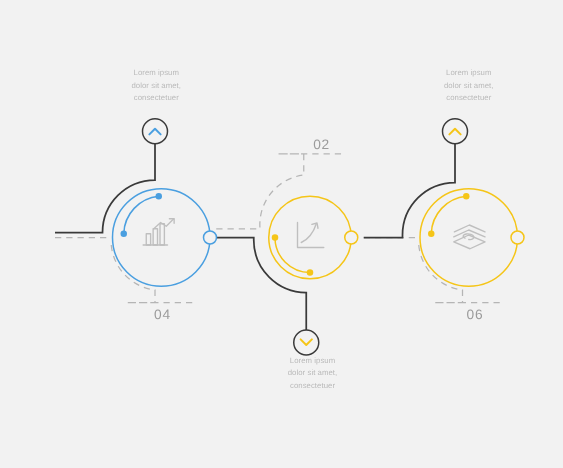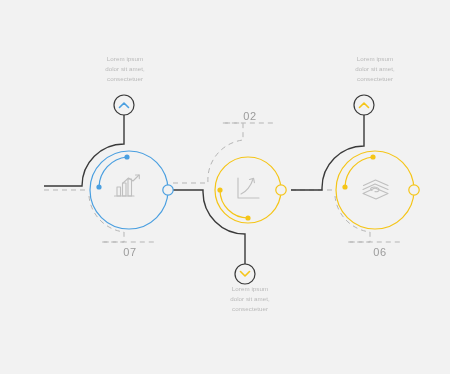--- a/index.html
+++ b/index.html
@@ -47,21 +47,21 @@
   .step-num {
     position: absolute;
     width: 60px;
     text-align: center;
     font-size: 11px;
     color: #9b9b9b;
     letter-spacing: 0.6px;
     font-family: "Liberation Sans", sans-serif;
   }
   #num-01 { left: 100px; top: 246px; }
-  #num-02 { left: 220px; top: 110px; }
+  #num-02 { left: 204px; top: 110px; text-align: right; }
   #num-03 { left: 350px; top: 246px; }
 </style>
 </head>
 <body>
 
 <div id="infographic-root">
 
   <svg id="diagram" viewBox="0 0 450 374">
     <defs>
       
@@ -156,19 +156,19 @@
 consectetuer</div>
 
   <div class="desc-text" id="desc-right">Lorem ipsum
 dolor sit amet,
 consectetuer</div>
 
   <div class="desc-text" id="desc-mid">Lorem ipsum
 dolor sit amet,
 consectetuer</div>
 
-  <div class="step-num" id="num-01">07</div>
+  <div class="step-num" id="num-01">04</div>
 
   <div class="step-num" id="num-02">02</div>
 
   <div class="step-num" id="num-03">06</div>
 
 </div>
 
 </body></html>

